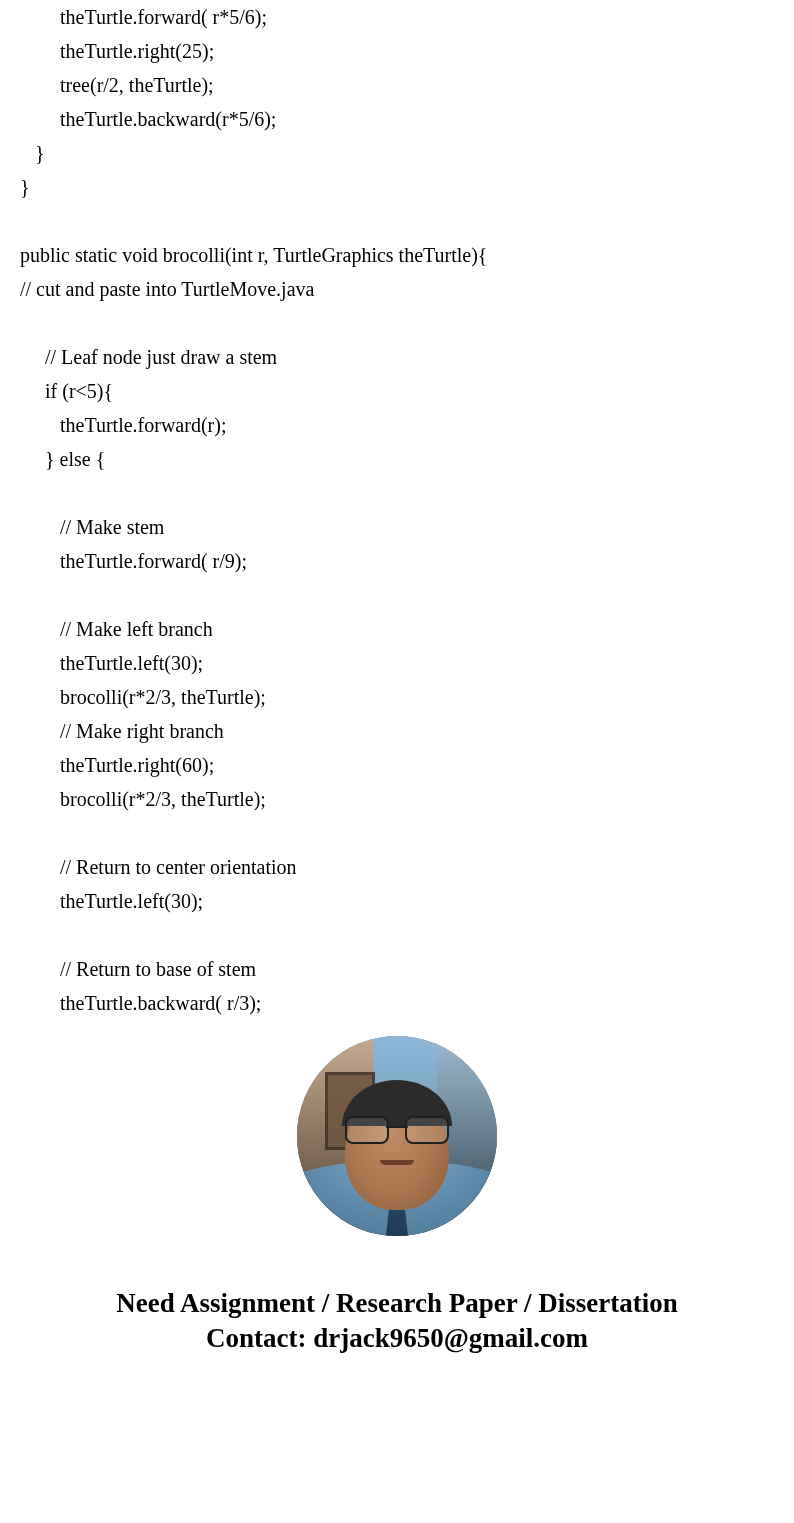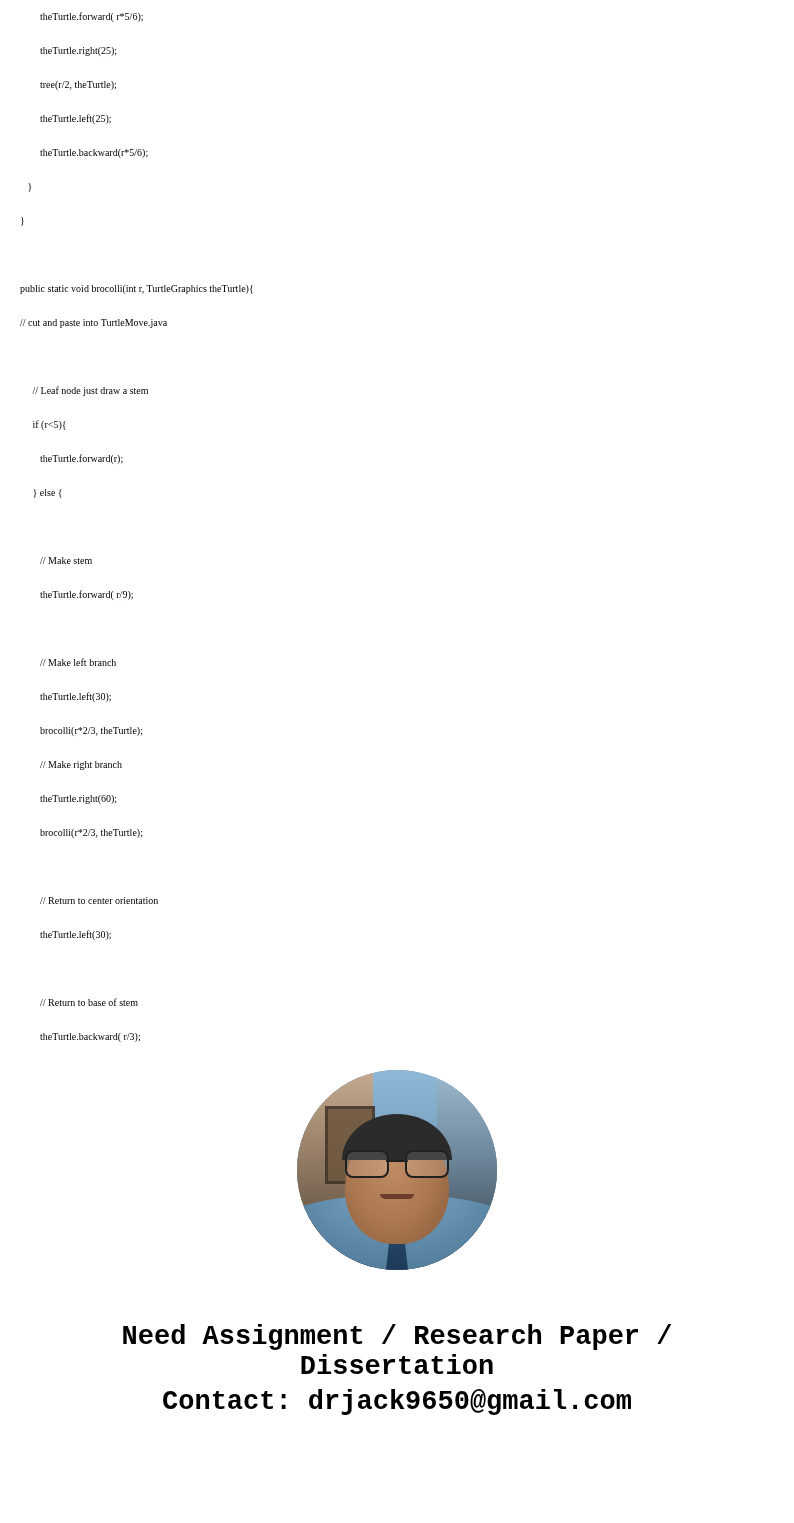--- a/index.html
+++ b/index.html
@@ -20,21 +20,21 @@
     box-sizing: border-box;
     padding: 0 20px;
   }
   .code-block {
     font-family: "Liberation Serif", serif;
     font-size: 15px;
     line-height: 34px;
   }
   .code-line {
     white-space: pre;
-    font-size: 10px;
+    font-size: 20px;
     line-height: 34px;
     min-height: 34px;
     font-family: Liberation Serif, serif;
   }
   .blank-line {
     height: 34px;
   }
 
   .avatar-wrap {
     margin-top: 16px;
@@ -182,39 +182,38 @@
     clip-path: polygon(0 0, 100% 0, 58% 100%);
   }
   .av-collar-r {
     right: 24%;
     clip-path: polygon(0 0, 100% 0, 42% 100%);
   }
 
   .promo {
     margin-top: 52px;
     text-align: center;
-    font-family: Liberation Mono, monospace;
+    font-family: Liberation Serif, serif;
     font-weight: bold;
     font-size: 27px;
     line-height: 30px;
     color: #000;
   }
   .promo .l2 { display: block; }
   .promo .l3 { display: block; margin-top: 5px; }
 </style>
 </head>
 <body>
 
 <div class="page">
 
   <div class="code-block">
     <div class="code-line">        theTurtle.forward( r*5/6);</div>
     <div class="code-line">        theTurtle.right(25);</div>
     <div class="code-line">        tree(r/2, theTurtle);</div>
-    <div class="code-line">        theTurtle.left(25);</div>
     <div class="code-line">        theTurtle.backward(r*5/6);</div>
     <div class="code-line">   }</div>
     <div class="code-line">}</div>
   </div>
 
   <div class="blank-line"></div>
 
   <div class="code-line">public static void brocolli(int r, TurtleGraphics theTurtle){</div>
   <div class="code-line">// cut and paste into TurtleMove.java</div>
 

